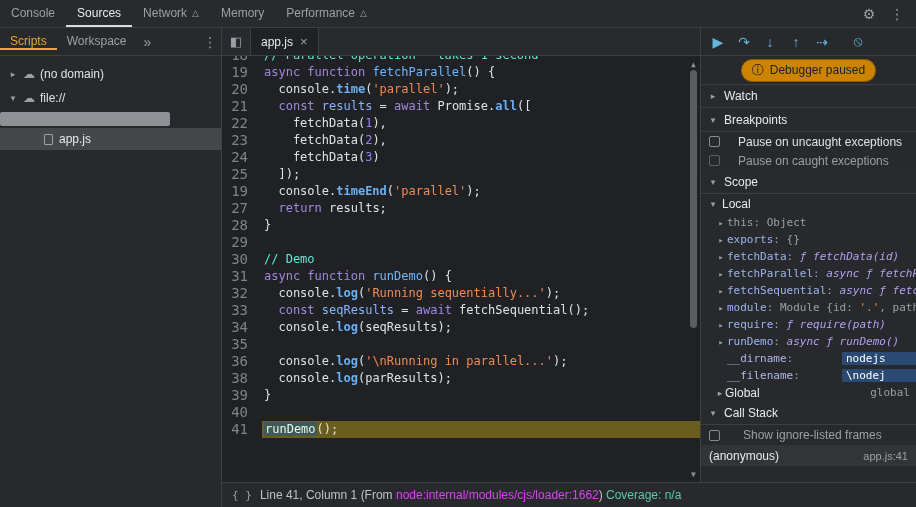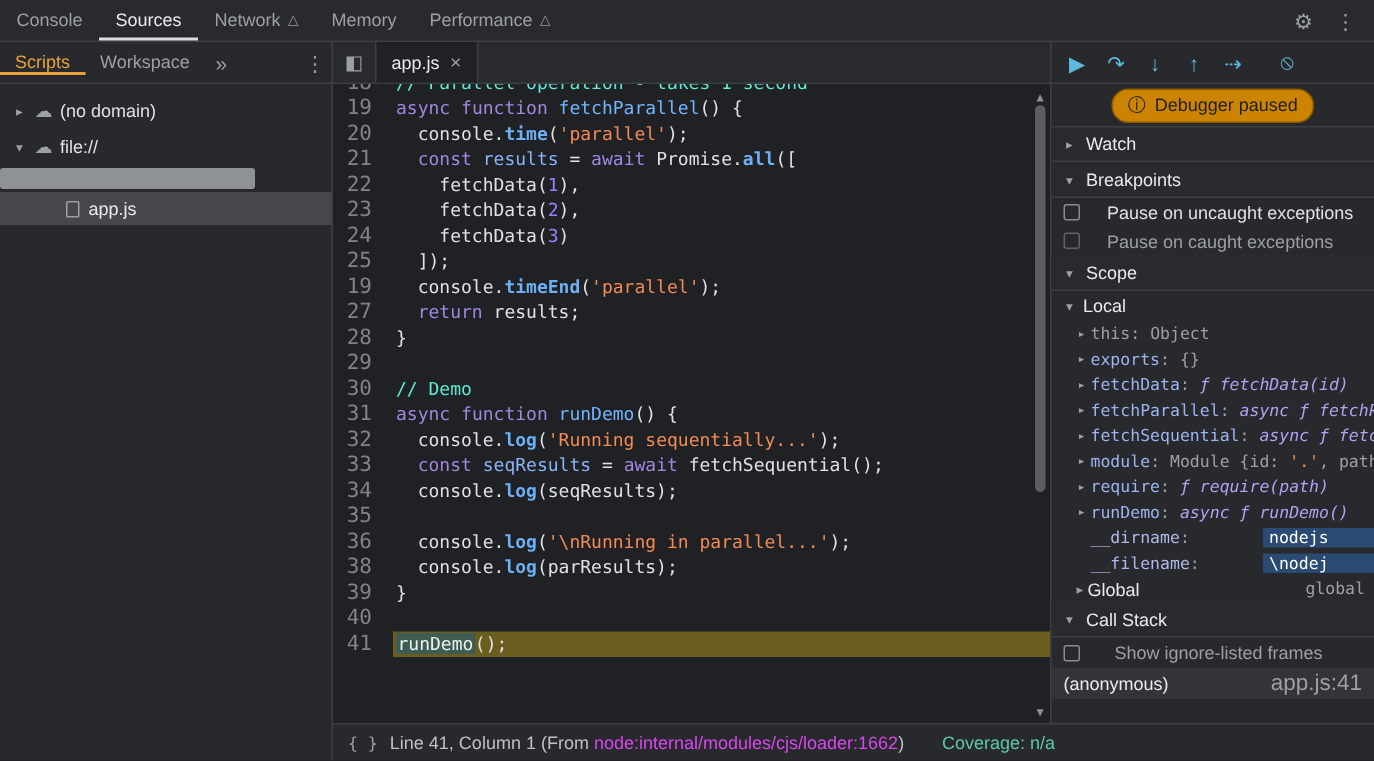--- a/index.html
+++ b/index.html
@@ -115,29 +115,29 @@
   .sv-str { color:#f28b54; }
   .value-box { margin-left:auto; margin-right:-18px; background:#2b4a73; color:#fff;
                padding:0 4px; min-width:92px; flex:none; white-space:pre; }
   .global-row { height:17px; display:flex; align-items:center; padding:0 6px 0 14px; color:#e8eaed;
                 font-family:"Liberation Sans",sans-serif; font-size:12px; }
   .global-val { margin-left:auto; color:#9aa0a6;
                 font-family:"DejaVu Sans Mono","Liberation Mono",monospace; font-size:11px; }
   .cs-toggle { height:20px; display:flex; align-items:center; gap:23px; padding:0 8px; color:#9aa0a6; }
   .frame-row { height:21px; display:flex; align-items:center; padding:0 8px; background:#323438;
                color:#e8eaed; }
-  .frame-loc { margin-left:auto; color:#9aa0a6; font-size:15px; }
+  .frame-loc { margin-left:auto; color:#9aa0a6; font-size:11px; }
 
   
   .statusbar { height:25px; flex:none; border-top:1px solid #3c4043; background:#28292c;
                display:flex; align-items:center; gap:8px; padding:0 10px; color:#bdc1c6;
                position:relative; }
   .braces { color:#9aa0a6; font-family:"DejaVu Sans Mono",monospace; font-size:11px; }
   .status-link { color:#d946ef; }
-  .coverage { position:absolute; left:406px; color:#5cc9a7; }
+  .coverage { position:absolute; left:384px; color:#5cc9a7; }
 </style>
 </head>
 <body>
 
 <div class="topbar">
   <div class="top-tabs">
       <div class="top-tab">
         <span>Console</span>
       </div>
       <div class="top-tab active">

